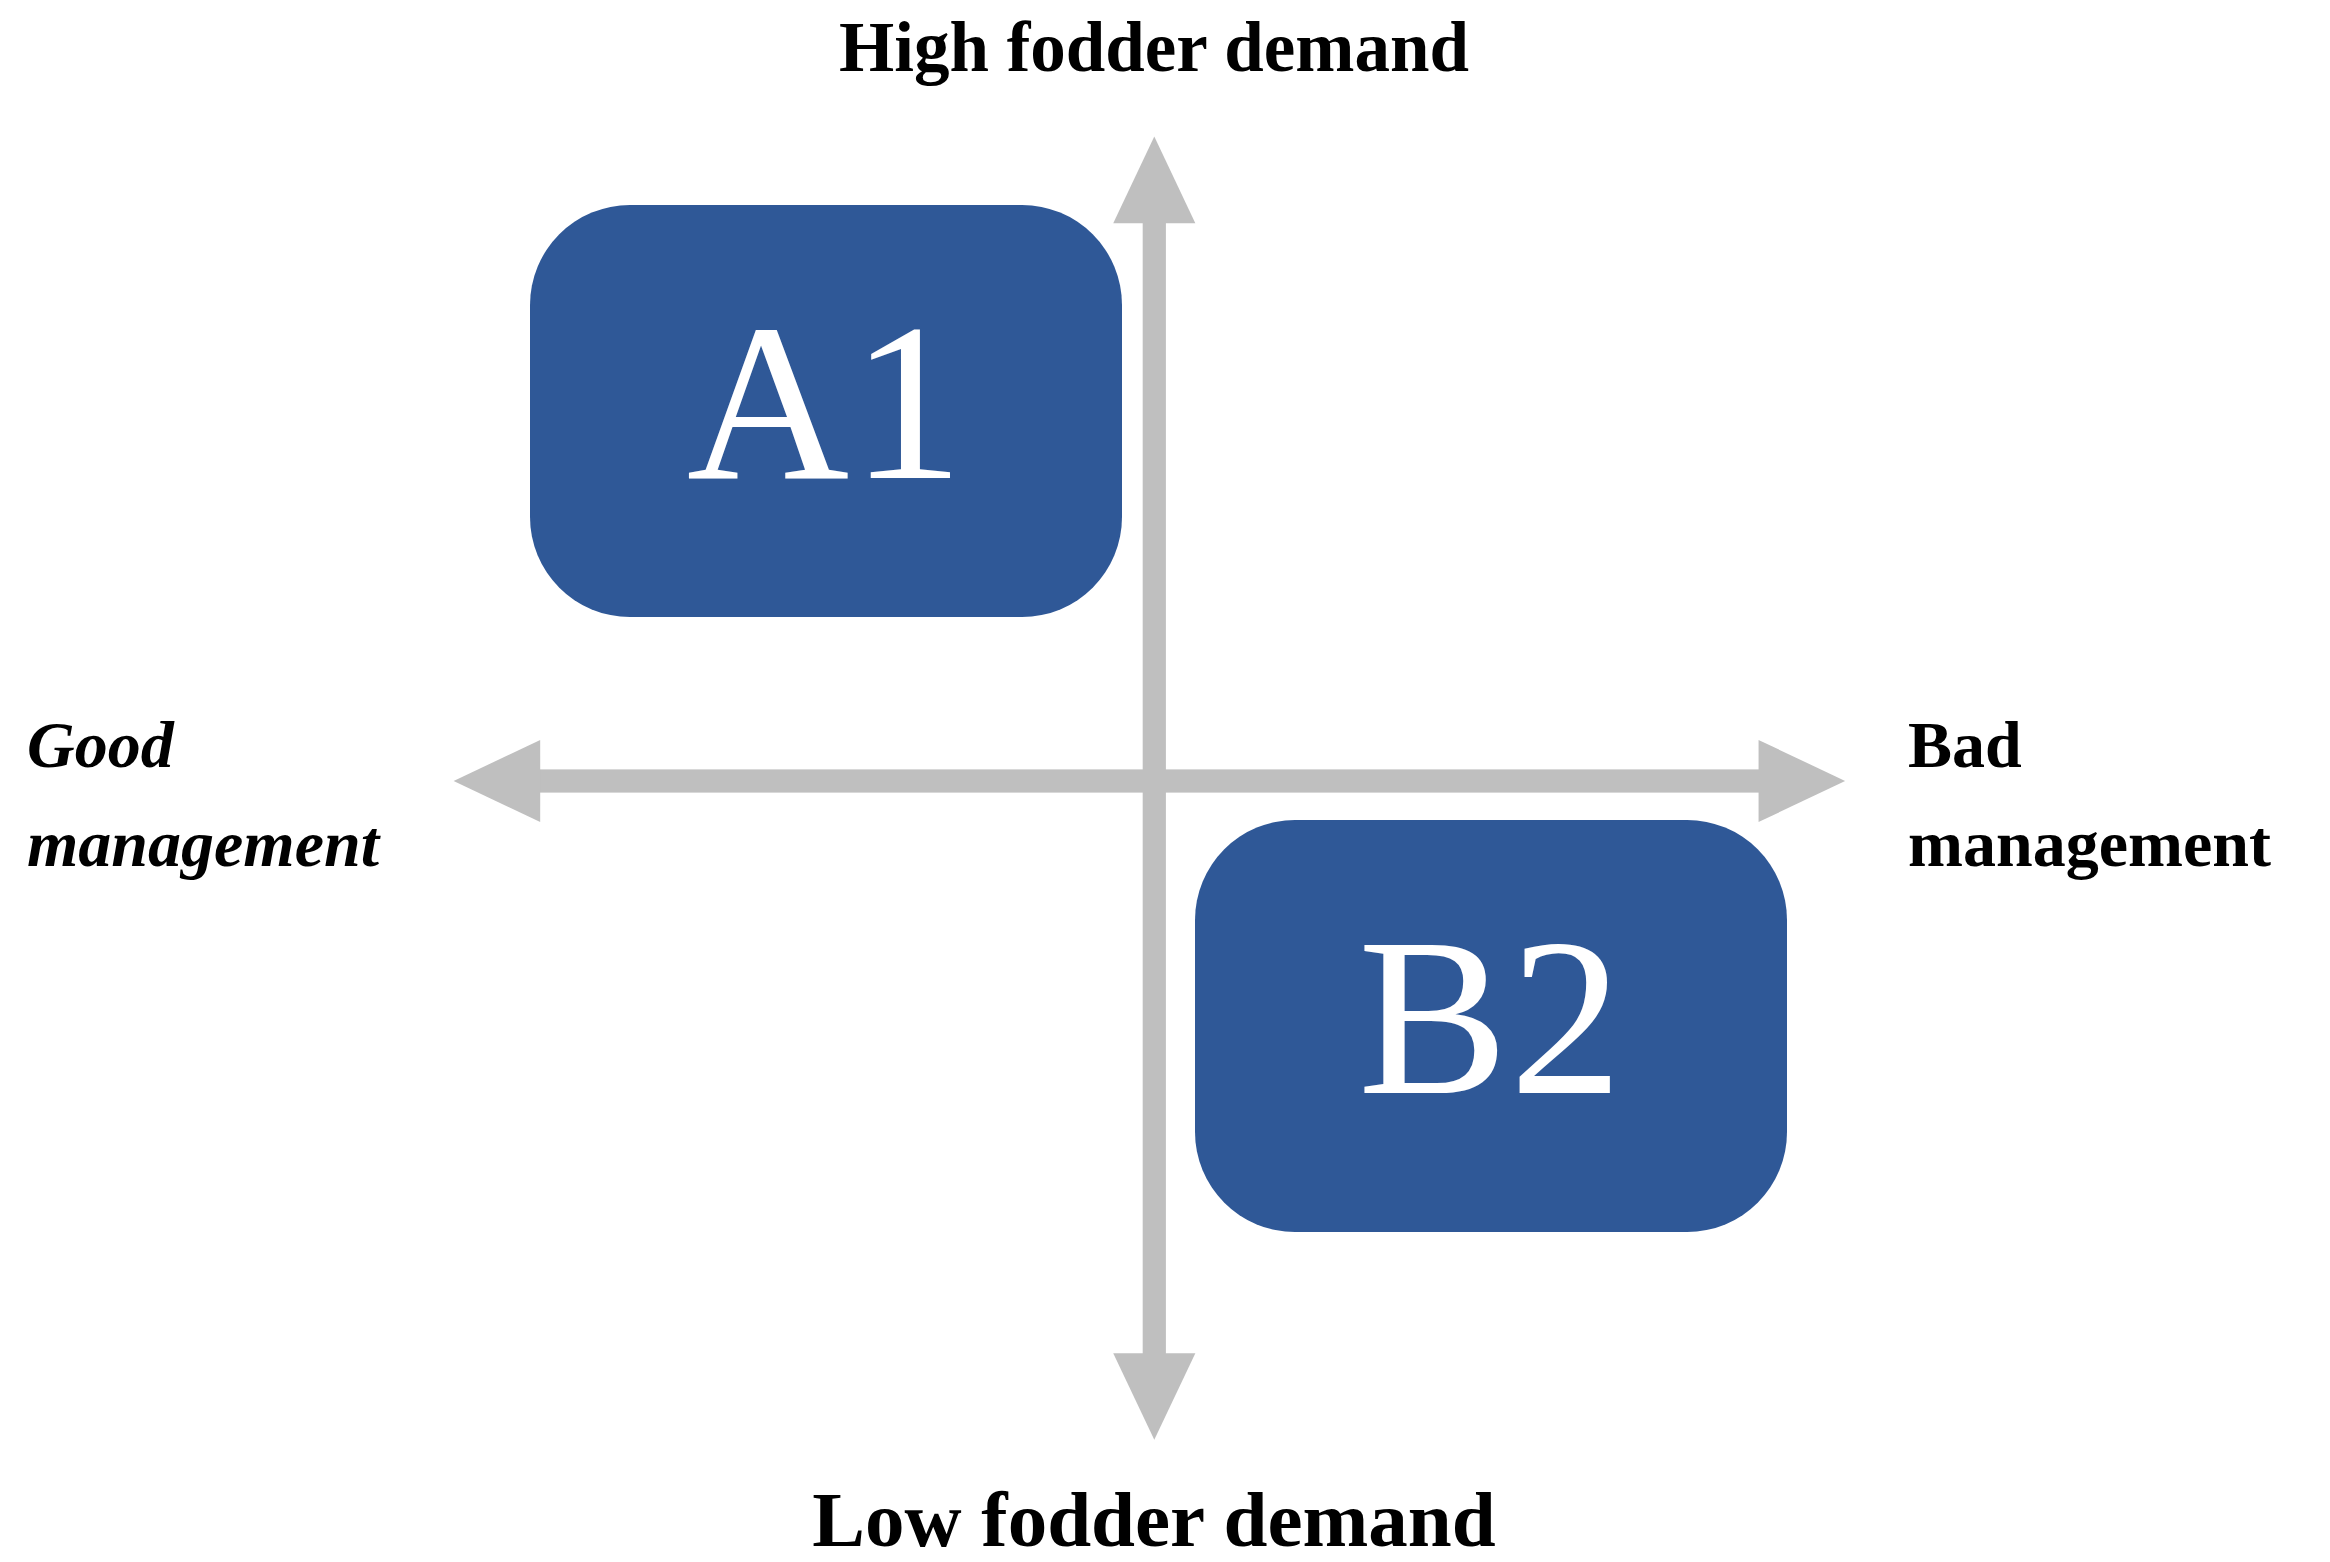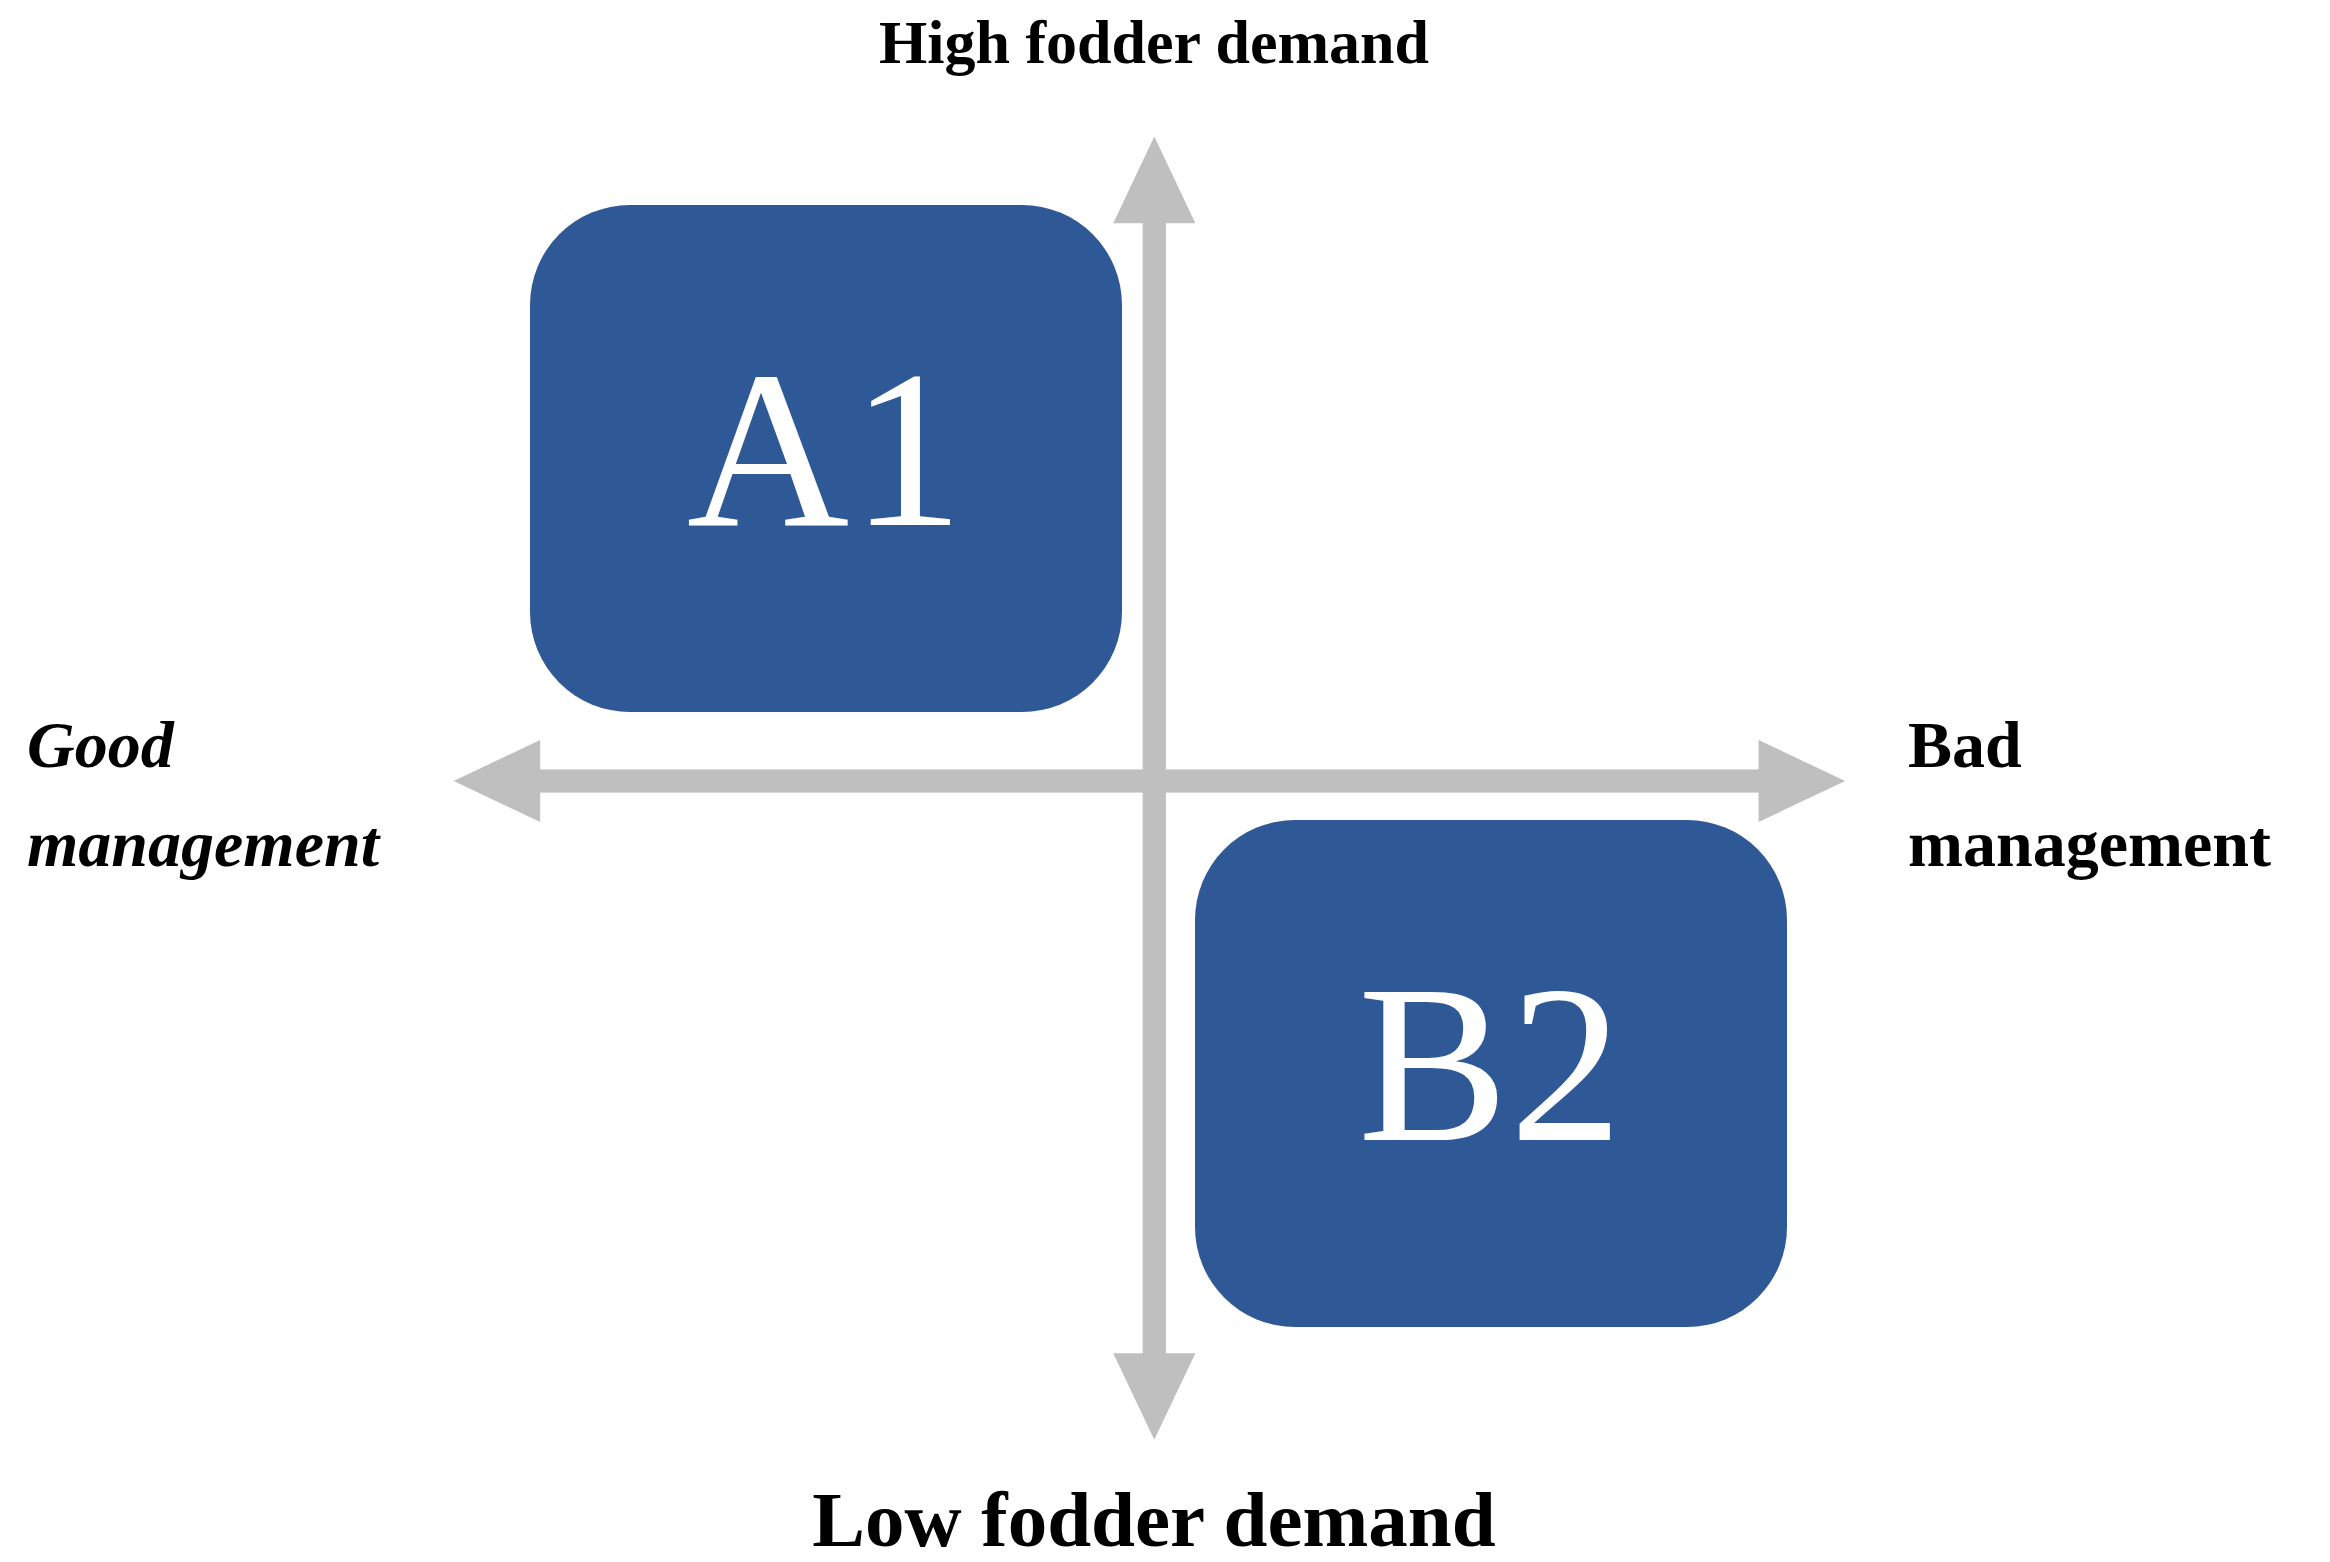--- a/index.html
+++ b/index.html
@@ -19,21 +19,21 @@
     position: absolute;
     left: 0;
     top: 0;
     width: 2330px;
     height: 1562px;
     display: block;
   }
   .quadrant {
     position: absolute;
     width: 592px;
-    height: 507px;
+    height: 412px;
     border-radius: 100px;
     background: var(--box_fill, #2F5897);
     display: flex;
     align-items: center;
     justify-content: center;
   }
   .q-a1 { left: 530px;  top: 205px; }
   .q-a2 { left: 1195px; top: 205px; }
   .q-b1 { left: 530px;  top: 820px; }
   .q-b2 { left: 1195px; top: 820px; }
@@ -48,21 +48,21 @@
   .axis-label {
     position: absolute;
     color: var(--axis_text, #000000);
     font-weight: bold;
     white-space: nowrap;
   }
   .axis-top {
     left: 1154px;
     top: 7.1px;
     transform: translateX(-50%);
-    font-size: 62px;
+    font-size: 71px;
   }
   .axis-bottom {
     left: 1154px;
     top: 1475px;
     transform: translateX(-50%);
     font-size: 79px;
   }
   .axis-left {
     left: 27px;
     top: 695px;

